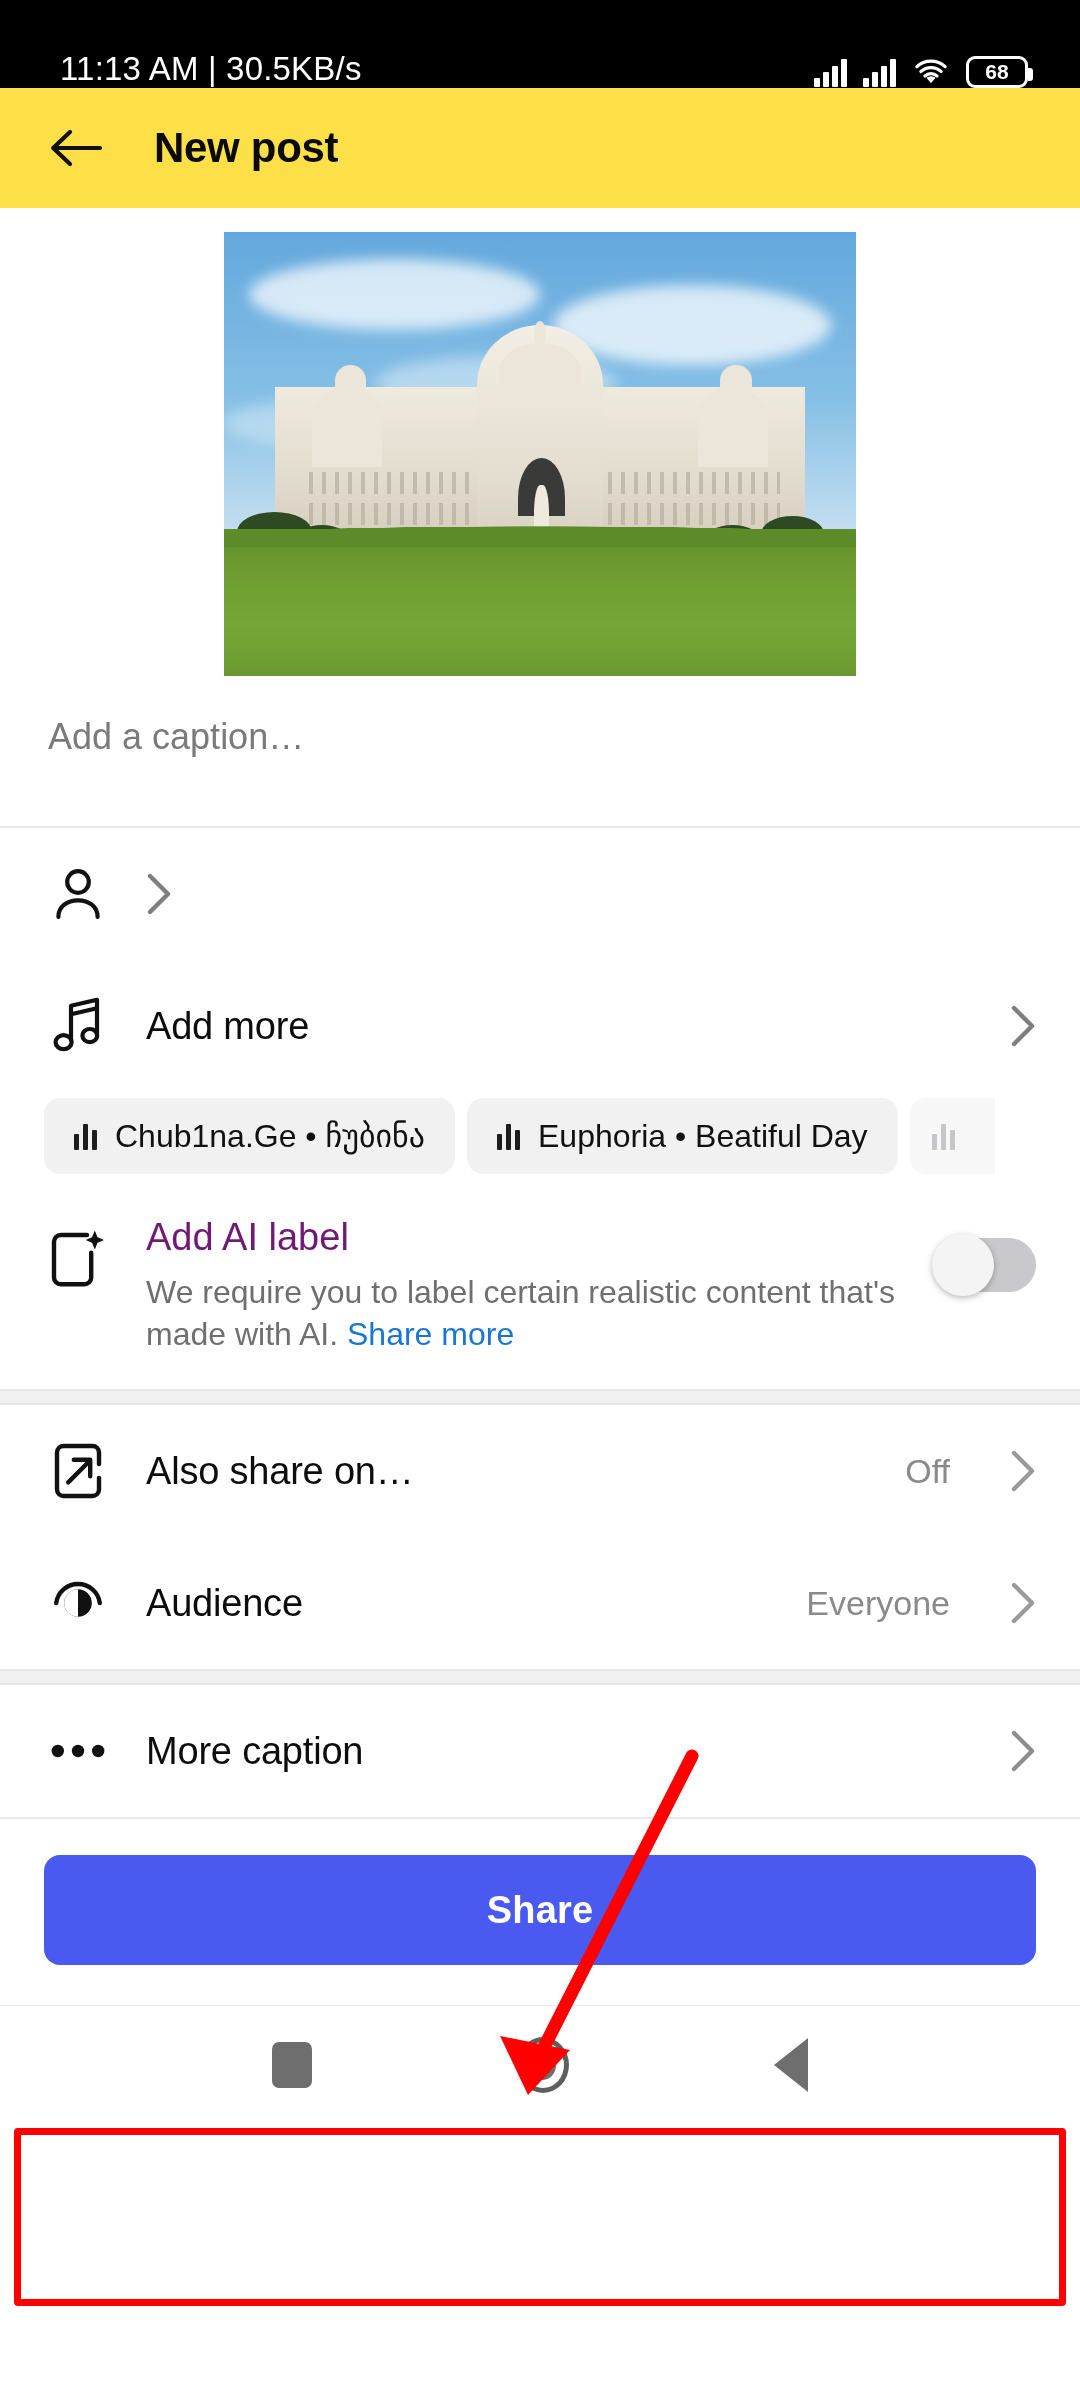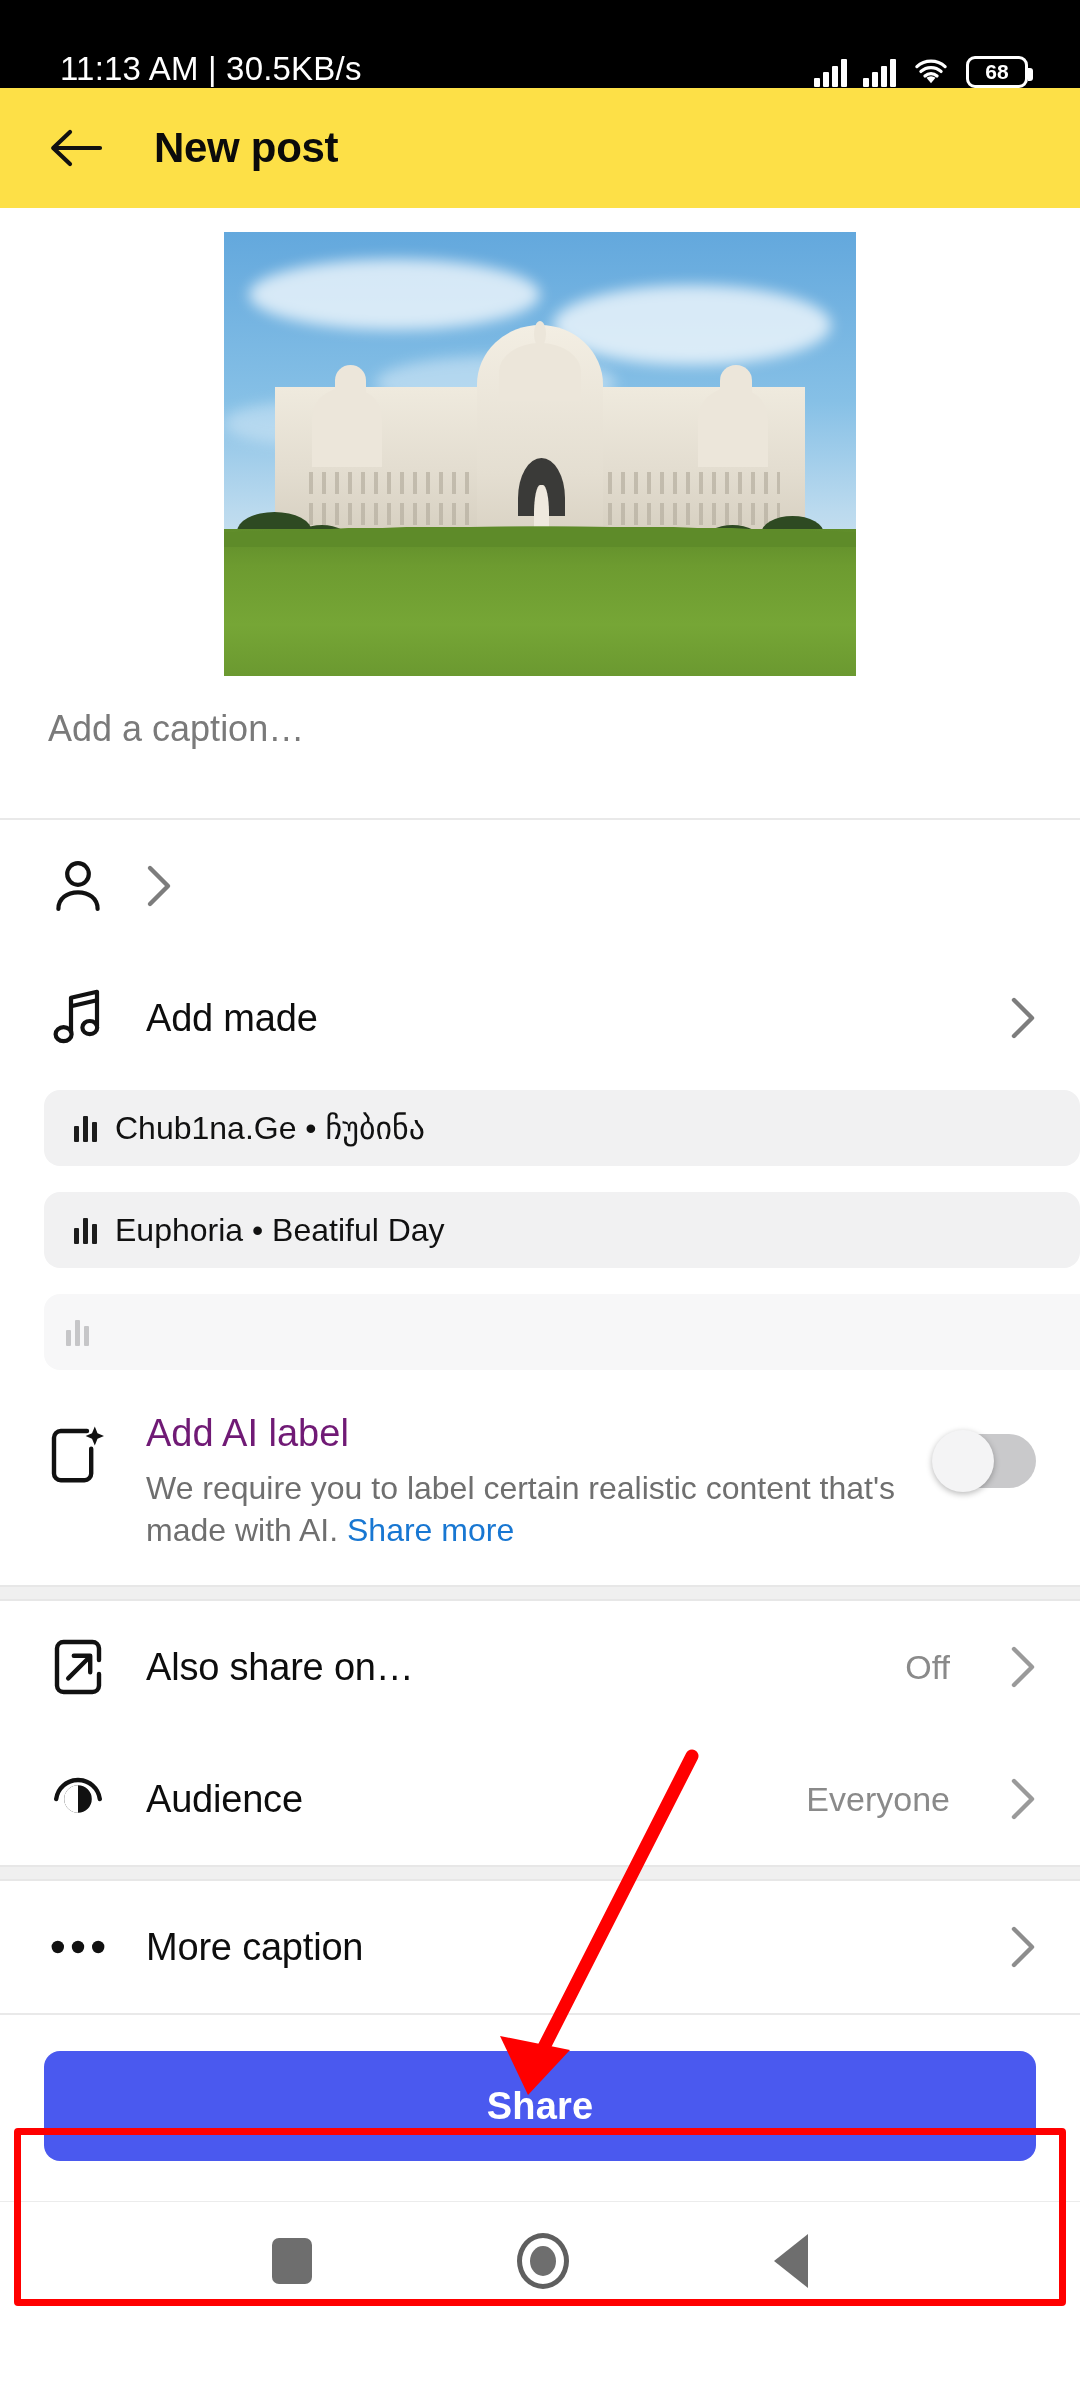--- a/index.html
+++ b/index.html
@@ -64,36 +64,36 @@
   .arch{position:absolute;left:46.5%;width:7.5%;bottom:36%;height:13%;
     background:#3a3a38;border-radius:50% 50% 0 0 / 70% 70% 0 0;}
   .statue{position:absolute;left:49%;width:2.4%;bottom:27%;height:16%;
     background:#efe9de;border-radius:40% 40% 0 0;}
   .tree{position:absolute;background:#2e4a22;border-radius:50%;}
   .winrow{position:absolute;height:5%;background:
     repeating-linear-gradient(90deg,transparent 0 9px,#b8b1a2 9px 13px);opacity:.75;}
 
   
   .caption-area{
-    padding:32px 48px 68px 48px; border-bottom:2px solid #e9e9e9; background:#fff;
+    padding:40px 48px 68px 48px; border-bottom:2px solid #e9e9e9; background:#fff;
   }
   .caption-ph{ font-size:36px; color:#7a7a7a; }
 
   
   .section{ background:#fff; }
   .row{
     display:flex; align-items:center; padding:0 44px 0 48px; height:132px; gap:38px; cursor:pointer;
   }
   .row .ic{ width:60px; height:60px; flex:0 0 60px; display:flex; align-items:center; justify-content:center;}
   .row .lbl{ font-size:38px; color:#0d0d0d; flex:1; letter-spacing:-0.2px;}
   .row .val{ font-size:34px; color:#8a8a8a; margin-right:22px;}
   .chev{ width:26px; height:44px; flex:0 0 26px;}
 
   
-  .chips{ display:flex; gap:26px; padding:6px 0 14px 44px; overflow:hidden;flex-direction:column; }
+  .chips{ display:flex; gap:12px; padding:6px 0 14px 44px; overflow:hidden; }
   .chip{
     background:#f1f1f2; border-radius:16px; height:76px; display:flex; align-items:center;
     gap:18px; padding:0 30px; white-space:nowrap; flex:0 0 auto; cursor:pointer;
   }
   .chip .eq{ display:flex; align-items:flex-end; gap:4px; height:28px;}
   .chip .eq i{ width:5px; background:#1d1d1d; border-radius:1px;}
   .chip .eq i:nth-child(1){height:16px;}
   .chip .eq i:nth-child(2){height:26px;}
   .chip .eq i:nth-child(3){height:20px;}
   .chip span{ font-size:32px; color:#111; }
@@ -236,21 +236,21 @@
 
   <div class="row">
     <span class="ic">
       <svg width="52" height="58" viewBox="0 0 26 29">
           <path d="M9.5 22V4.4l13-3v17.2" stroke="#111" stroke-width="2.1" fill="none" stroke-linejoin="round"></path>
           <path d="M9.5 8.6l13-3" stroke="#111" stroke-width="2.1" fill="none"></path>
           <ellipse cx="5.8" cy="22.6" rx="4" ry="3.5" stroke="#111" stroke-width="2.1" fill="none"></ellipse>
           <ellipse cx="18.9" cy="19.3" rx="3.7" ry="3.3" stroke="#111" stroke-width="2.1" fill="none"></ellipse>
         </svg>
     </span>
-    <span class="lbl">Add made</span>
+    <span class="lbl">Add more</span>
     <span class="chev">
       <svg width="26" height="44" viewBox="0 0 13 22">
           <path d="M2 2l9 9-9 9" stroke="#7d7d7d" stroke-width="2.2" fill="none" stroke-linecap="round" stroke-linejoin="round"></path>
         </svg>
     </span>
   </div>
 
   <div class="chips">
     <div class="chip">
       <span class="eq">

